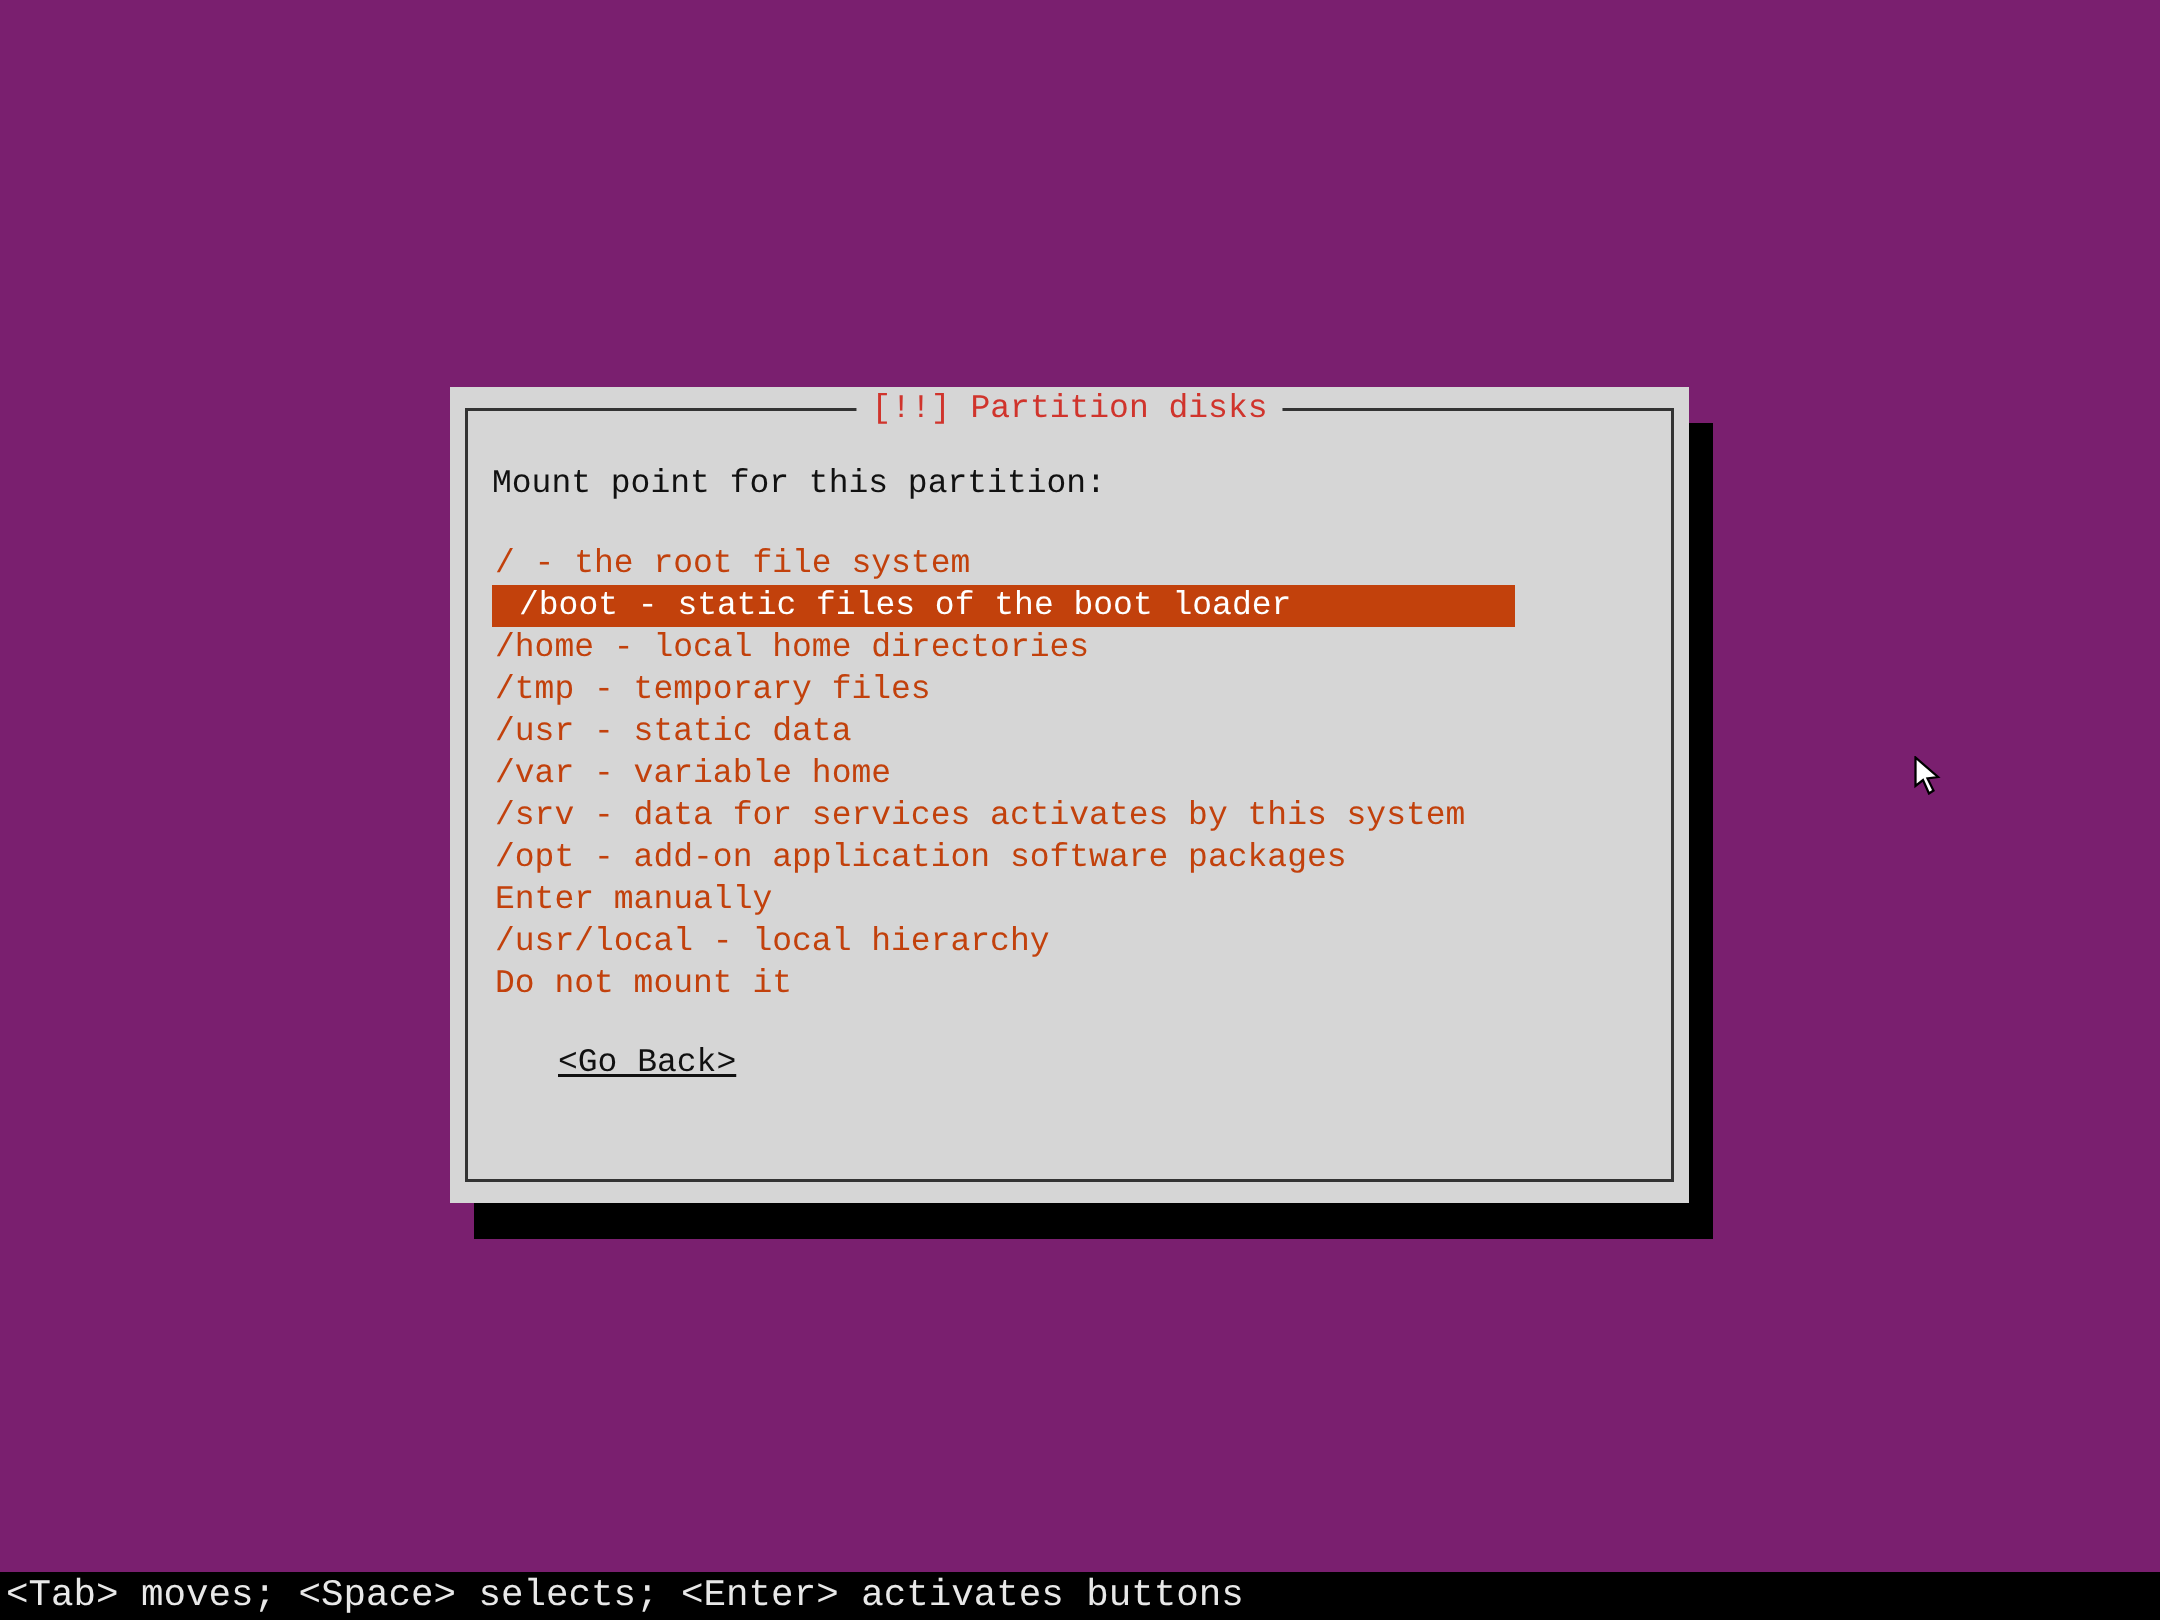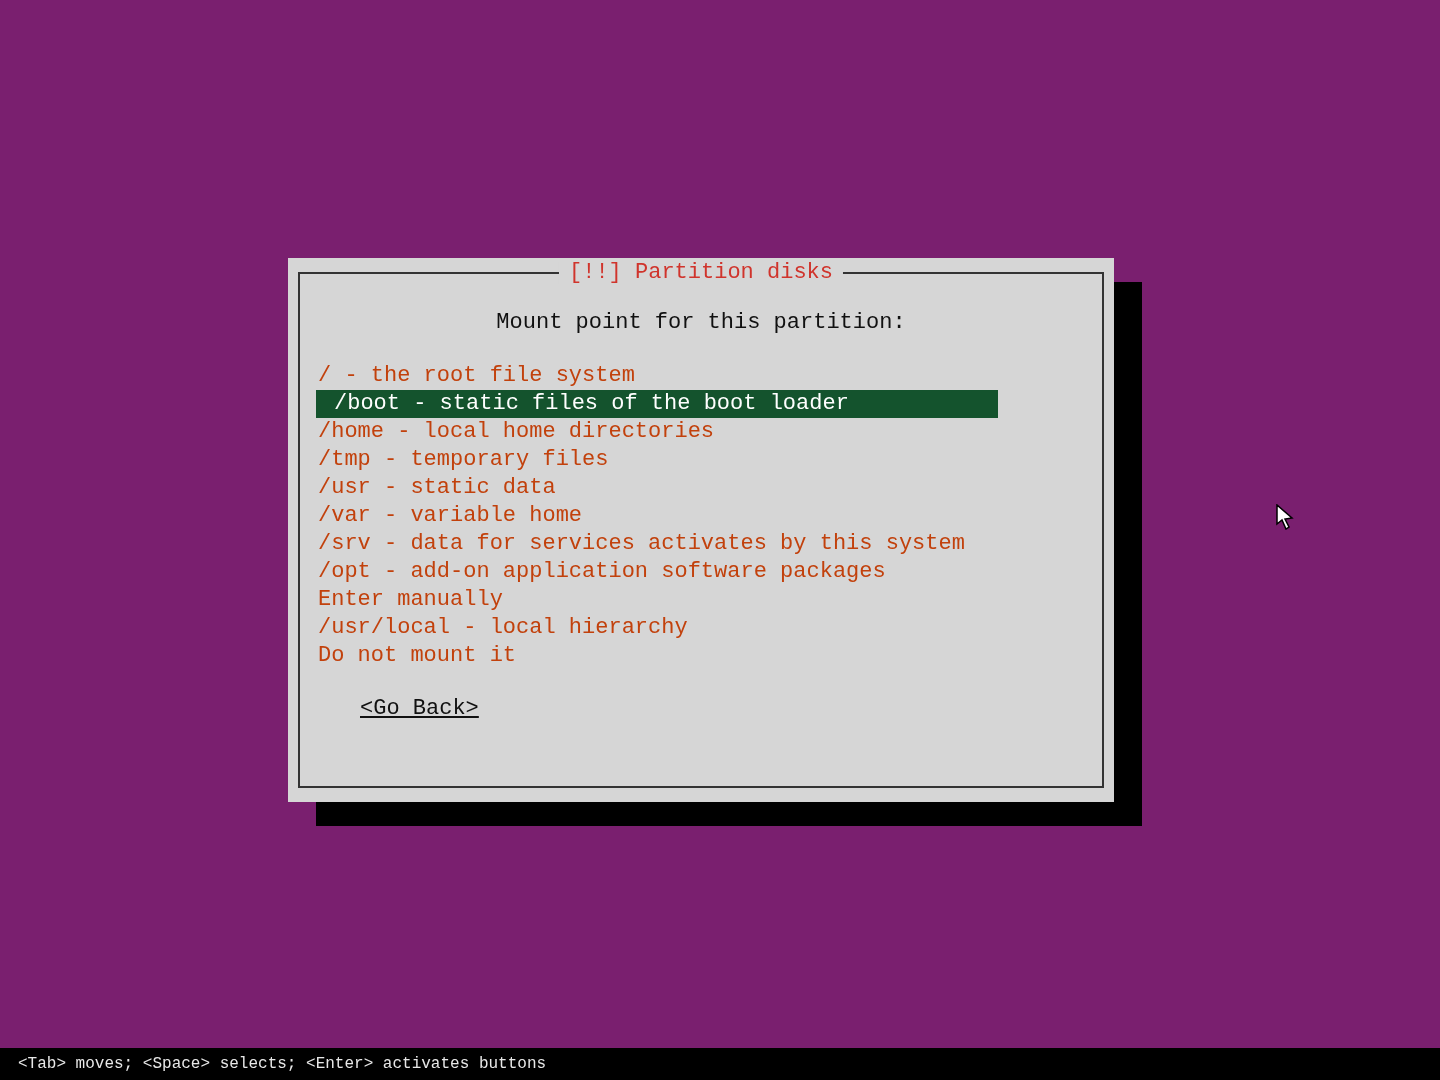--- a/index.html
+++ b/index.html
@@ -14,21 +14,21 @@
   .dialog-shadow {
     position: absolute;
     left: 316px;
     top: 282px;
     width: 826px;
     height: 544px;
     background: #000;
   }
   .dialog {
     position: absolute;
-    left: 288px;
+    left: 300px;
     top: 258px;
     width: 826px;
     height: 544px;
     background: #d6d6d6;
     border: 2px solid #d6d6d6;
   }
   .dialog-inner {
     position: absolute;
     left: 8px;
     top: 12px;
@@ -46,54 +46,53 @@
     color: #d0342c;
     white-space: nowrap;
     font-weight: normal;
   }
   .content {
     padding: 38px 16px 16px 16px;
   }
   .prompt {
     color: #111;
     margin-bottom: 28px;
-    text-align: center;
   }
   .options {
     margin-bottom: 28px;
   }
   .opt {
     color: #c2410c;
     white-space: pre;
     padding: 0 2px;
     height: 28px;
     line-height: 28px;
     width: 682px;
   }
   .opt.selected {
-    background: #14532d;
+    background: #c2410c;
     color: #fff;
     padding-left: 18px;
   }
   .go-back {
     color: #111;
     padding-left: 44px;
     text-decoration: underline;
   }
   .status-bar {
     position: absolute;
     left: 0;
     bottom: 0;
     width: 100%;
     height: 32px;
     background: #000;
     color: #e8e8e8;
-    font-size: 16px;
+    font-size: 25px;
     line-height: 32px;
-    padding-left: 18px;
+    padding-left: 4px;
     white-space: pre;
   }
   .cursor {
     position: absolute;
     width: 18px;
     height: 26px;
     pointer-events: none;
   }
   .cursor svg { display: block; }
 </style>

